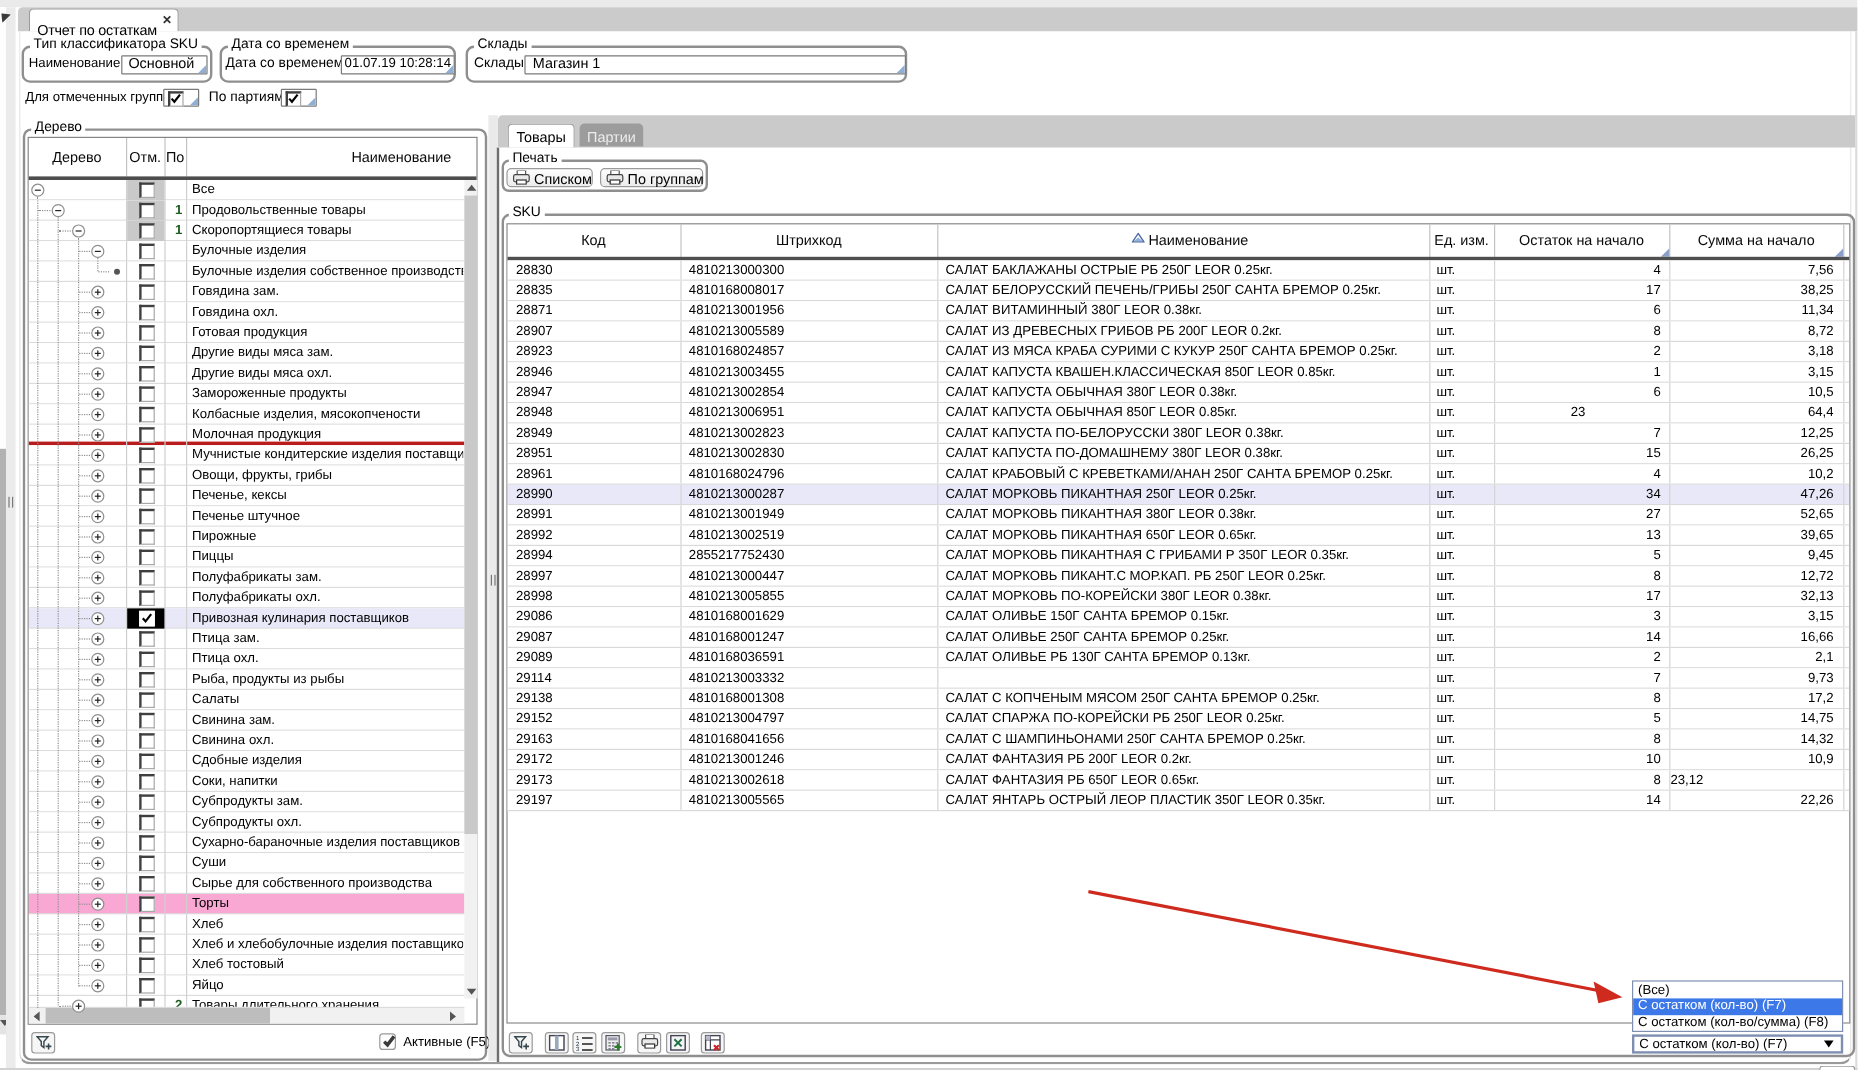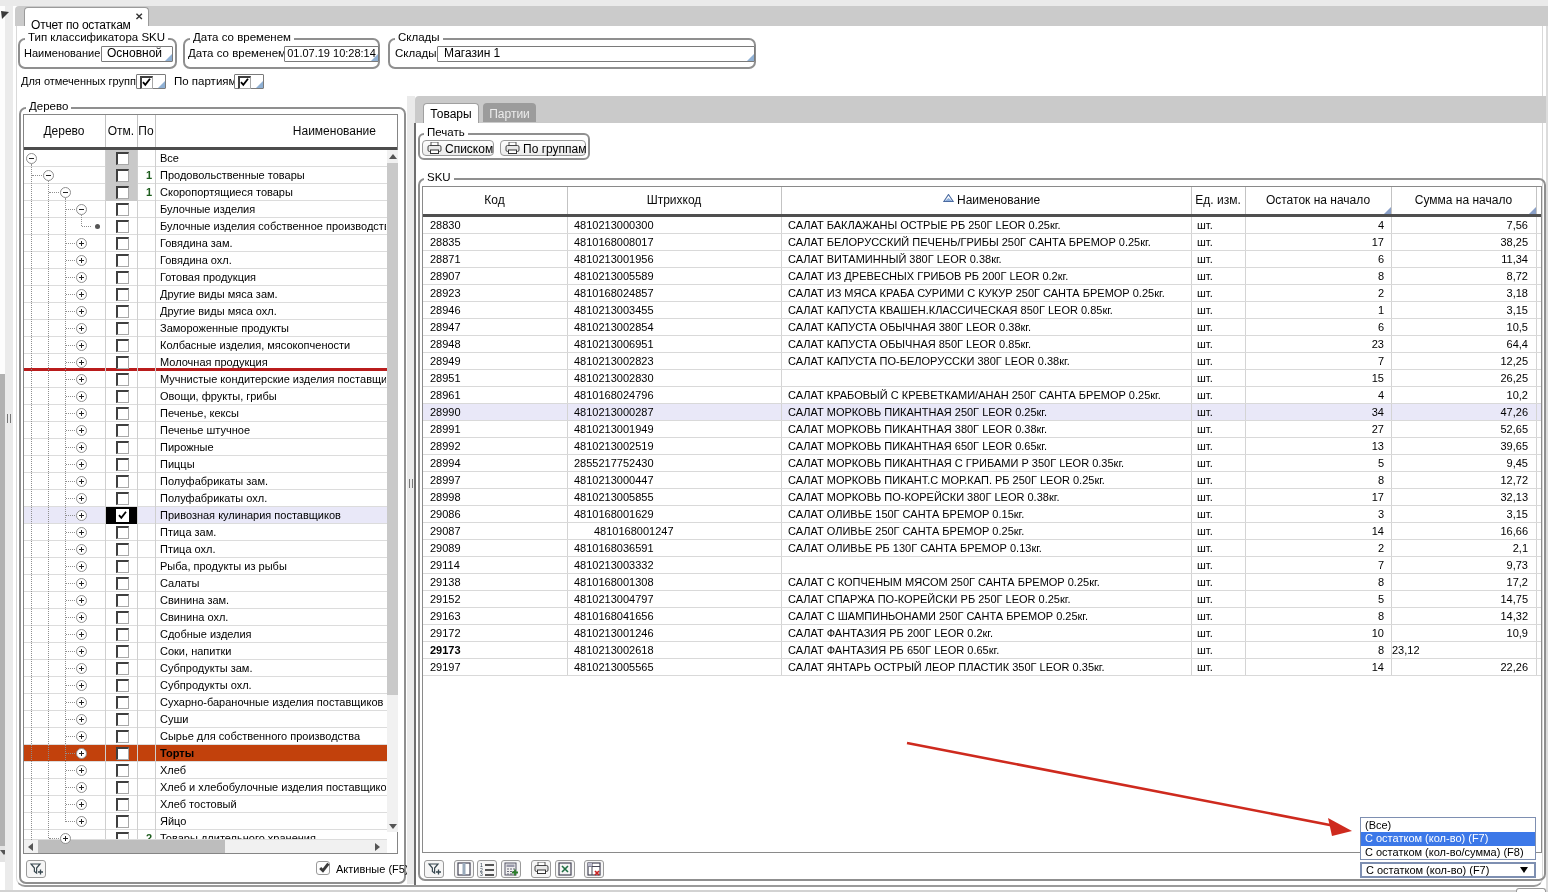--- a/index.html
+++ b/index.html
@@ -330,21 +330,21 @@
 <div class="cbx" style="left:92px;top:2px;"></div>
 <div class="cell" style="left:136px;top:0;width:226px;">Суши</div>
 </div>
 <div class="ab" style="left:24px;top:728px;width:363px;height:17px;background:#fff;border-bottom:1px solid #dcdcdc;">
 <div class="ab" style="left:81px;top:0;width:1px;height:17px;background:#cfcfcf;"></div>
 <div class="ab" style="left:113px;top:0;width:1px;height:17px;background:#cfcfcf;"></div>
 <div class="ab" style="left:131px;top:0;width:1px;height:17px;background:#cfcfcf;"></div>
 <div class="cbx" style="left:92px;top:2px;"></div>
 <div class="cell" style="left:136px;top:0;width:226px;">Сырье для собственного производства</div>
 </div>
-<div class="ab" style="left:24px;top:745px;width:363px;height:17px;background:#c2410c;border-bottom:1px solid #dcdcdc;font-weight:bold;">
+<div class="ab" style="left:24px;top:745px;width:363px;height:17px;background:#f9a8d4;border-bottom:1px solid #dcdcdc;">
 <div class="ab" style="left:81px;top:0;width:1px;height:17px;background:#cfcfcf;"></div>
 <div class="ab" style="left:113px;top:0;width:1px;height:17px;background:#cfcfcf;"></div>
 <div class="ab" style="left:131px;top:0;width:1px;height:17px;background:#cfcfcf;"></div>
 <div class="cbx" style="left:92px;top:2px;"></div>
 <div class="cell" style="left:136px;top:0;width:226px;">Торты</div>
 </div>
 <div class="ab" style="left:24px;top:762px;width:363px;height:17px;background:#fff;border-bottom:1px solid #dcdcdc;">
 <div class="ab" style="left:81px;top:0;width:1px;height:17px;background:#cfcfcf;"></div>
 <div class="ab" style="left:113px;top:0;width:1px;height:17px;background:#cfcfcf;"></div>
 <div class="ab" style="left:131px;top:0;width:1px;height:17px;background:#cfcfcf;"></div>
@@ -752,21 +752,21 @@
 <div class="ab" style="left:144px;top:0;width:1px;height:16px;background:#d4d4d4;"></div>
 <div class="ab" style="left:358px;top:0;width:1px;height:16px;background:#d4d4d4;"></div>
 <div class="ab" style="left:768px;top:0;width:1px;height:16px;background:#d4d4d4;"></div>
 <div class="ab" style="left:822px;top:0;width:1px;height:16px;background:#d4d4d4;"></div>
 <div class="ab" style="left:968px;top:0;width:1px;height:16px;background:#d4d4d4;"></div>
 <div class="ab" style="left:1113px;top:0;width:1px;height:16px;background:#d4d4d4;"></div>
 <div class="cell" style="left:7px;top:0;width:130px;">28948</div>
 <div class="cell" style="left:151px;top:0;width:200px;">4810213006951</div>
 <div class="cell" style="left:365px;top:0;width:400px;">САЛАТ КАПУСТА ОБЫЧНАЯ 850Г LEOR 0.85кг.</div>
 <div class="cell" style="left:774px;top:0;width:40px;">шт.</div>
-<div class="cell" style="left:823px;top:0;width:138px;text-align:right;">23</div>
+<div class="cell" style="left:823px;top:0;width:138px;text-align:center;">23</div>
 <div class="cell" style="left:969px;top:0;width:136px;text-align:right;">64,4</div>
 </div>
 <div class="ab" style="left:423px;top:353px;width:1118px;height:17px;background:#fff;border-bottom:1px solid #d9d9d9;">
 <div class="ab" style="left:144px;top:0;width:1px;height:16px;background:#d4d4d4;"></div>
 <div class="ab" style="left:358px;top:0;width:1px;height:16px;background:#d4d4d4;"></div>
 <div class="ab" style="left:768px;top:0;width:1px;height:16px;background:#d4d4d4;"></div>
 <div class="ab" style="left:822px;top:0;width:1px;height:16px;background:#d4d4d4;"></div>
 <div class="ab" style="left:968px;top:0;width:1px;height:16px;background:#d4d4d4;"></div>
 <div class="ab" style="left:1113px;top:0;width:1px;height:16px;background:#d4d4d4;"></div>
 <div class="cell" style="left:7px;top:0;width:130px;">28949</div>
@@ -778,20 +778,21 @@
 </div>
 <div class="ab" style="left:423px;top:370px;width:1118px;height:17px;background:#fff;border-bottom:1px solid #d9d9d9;">
 <div class="ab" style="left:144px;top:0;width:1px;height:16px;background:#d4d4d4;"></div>
 <div class="ab" style="left:358px;top:0;width:1px;height:16px;background:#d4d4d4;"></div>
 <div class="ab" style="left:768px;top:0;width:1px;height:16px;background:#d4d4d4;"></div>
 <div class="ab" style="left:822px;top:0;width:1px;height:16px;background:#d4d4d4;"></div>
 <div class="ab" style="left:968px;top:0;width:1px;height:16px;background:#d4d4d4;"></div>
 <div class="ab" style="left:1113px;top:0;width:1px;height:16px;background:#d4d4d4;"></div>
 <div class="cell" style="left:7px;top:0;width:130px;">28951</div>
 <div class="cell" style="left:151px;top:0;width:200px;">4810213002830</div>
+<div class="cell" style="left:365px;top:0;width:400px;">САЛАТ КАПУСТА ПО-ДОМАШНЕМУ 380Г LEOR 0.38кг.</div>
 <div class="cell" style="left:774px;top:0;width:40px;">шт.</div>
 <div class="cell" style="left:823px;top:0;width:138px;text-align:right;">15</div>
 <div class="cell" style="left:969px;top:0;width:136px;text-align:right;">26,25</div>
 </div>
 <div class="ab" style="left:423px;top:387px;width:1118px;height:17px;background:#fff;border-bottom:1px solid #d9d9d9;">
 <div class="ab" style="left:144px;top:0;width:1px;height:16px;background:#d4d4d4;"></div>
 <div class="ab" style="left:358px;top:0;width:1px;height:16px;background:#d4d4d4;"></div>
 <div class="ab" style="left:768px;top:0;width:1px;height:16px;background:#d4d4d4;"></div>
 <div class="ab" style="left:822px;top:0;width:1px;height:16px;background:#d4d4d4;"></div>
 <div class="ab" style="left:968px;top:0;width:1px;height:16px;background:#d4d4d4;"></div>
@@ -902,21 +903,21 @@
 <div class="cell" style="left:969px;top:0;width:136px;text-align:right;">3,15</div>
 </div>
 <div class="ab" style="left:423px;top:523px;width:1118px;height:17px;background:#fff;border-bottom:1px solid #d9d9d9;">
 <div class="ab" style="left:144px;top:0;width:1px;height:16px;background:#d4d4d4;"></div>
 <div class="ab" style="left:358px;top:0;width:1px;height:16px;background:#d4d4d4;"></div>
 <div class="ab" style="left:768px;top:0;width:1px;height:16px;background:#d4d4d4;"></div>
 <div class="ab" style="left:822px;top:0;width:1px;height:16px;background:#d4d4d4;"></div>
 <div class="ab" style="left:968px;top:0;width:1px;height:16px;background:#d4d4d4;"></div>
 <div class="ab" style="left:1113px;top:0;width:1px;height:16px;background:#d4d4d4;"></div>
 <div class="cell" style="left:7px;top:0;width:130px;">29087</div>
-<div class="cell" style="left:151px;top:0;width:200px;margin-left:20px;">4810168001247</div>
+<div class="cell" style="left:151px;top:0;width:200px;">4810168001247</div>
 <div class="cell" style="left:365px;top:0;width:400px;">САЛАТ ОЛИВЬЕ 250Г САНТА БРЕМОР 0.25кг.</div>
 <div class="cell" style="left:774px;top:0;width:40px;">шт.</div>
 <div class="cell" style="left:823px;top:0;width:138px;text-align:right;">14</div>
 <div class="cell" style="left:969px;top:0;width:136px;text-align:right;">16,66</div>
 </div>
 <div class="ab" style="left:423px;top:540px;width:1118px;height:17px;background:#fff;border-bottom:1px solid #d9d9d9;">
 <div class="ab" style="left:144px;top:0;width:1px;height:16px;background:#d4d4d4;"></div>
 <div class="ab" style="left:358px;top:0;width:1px;height:16px;background:#d4d4d4;"></div>
 <div class="ab" style="left:768px;top:0;width:1px;height:16px;background:#d4d4d4;"></div>
 <div class="ab" style="left:822px;top:0;width:1px;height:16px;background:#d4d4d4;"></div>
@@ -998,21 +999,21 @@
 <div class="cell" style="left:823px;top:0;width:138px;text-align:right;">10</div>
 <div class="cell" style="left:969px;top:0;width:136px;text-align:right;">10,9</div>
 </div>
 <div class="ab" style="left:423px;top:642px;width:1118px;height:17px;background:#fff;border-bottom:1px solid #d9d9d9;">
 <div class="ab" style="left:144px;top:0;width:1px;height:16px;background:#d4d4d4;"></div>
 <div class="ab" style="left:358px;top:0;width:1px;height:16px;background:#d4d4d4;"></div>
 <div class="ab" style="left:768px;top:0;width:1px;height:16px;background:#d4d4d4;"></div>
 <div class="ab" style="left:822px;top:0;width:1px;height:16px;background:#d4d4d4;"></div>
 <div class="ab" style="left:968px;top:0;width:1px;height:16px;background:#d4d4d4;"></div>
 <div class="ab" style="left:1113px;top:0;width:1px;height:16px;background:#d4d4d4;"></div>
-<div class="cell" style="left:7px;top:0;width:130px;font-weight:bold;">29173</div>
+<div class="cell" style="left:7px;top:0;width:130px;">29173</div>
 <div class="cell" style="left:151px;top:0;width:200px;">4810213002618</div>
 <div class="cell" style="left:365px;top:0;width:400px;">САЛАТ ФАНТАЗИЯ РБ 650Г LEOR 0.65кг.</div>
 <div class="cell" style="left:774px;top:0;width:40px;">шт.</div>
 <div class="cell" style="left:823px;top:0;width:138px;text-align:right;">8</div>
 <div class="cell" style="left:969px;top:0;width:136px;text-align:left;">23,12</div>
 </div>
 <div class="ab" style="left:423px;top:659px;width:1118px;height:17px;background:#fff;border-bottom:1px solid #d9d9d9;">
 <div class="ab" style="left:144px;top:0;width:1px;height:16px;background:#d4d4d4;"></div>
 <div class="ab" style="left:358px;top:0;width:1px;height:16px;background:#d4d4d4;"></div>
 <div class="ab" style="left:768px;top:0;width:1px;height:16px;background:#d4d4d4;"></div>

